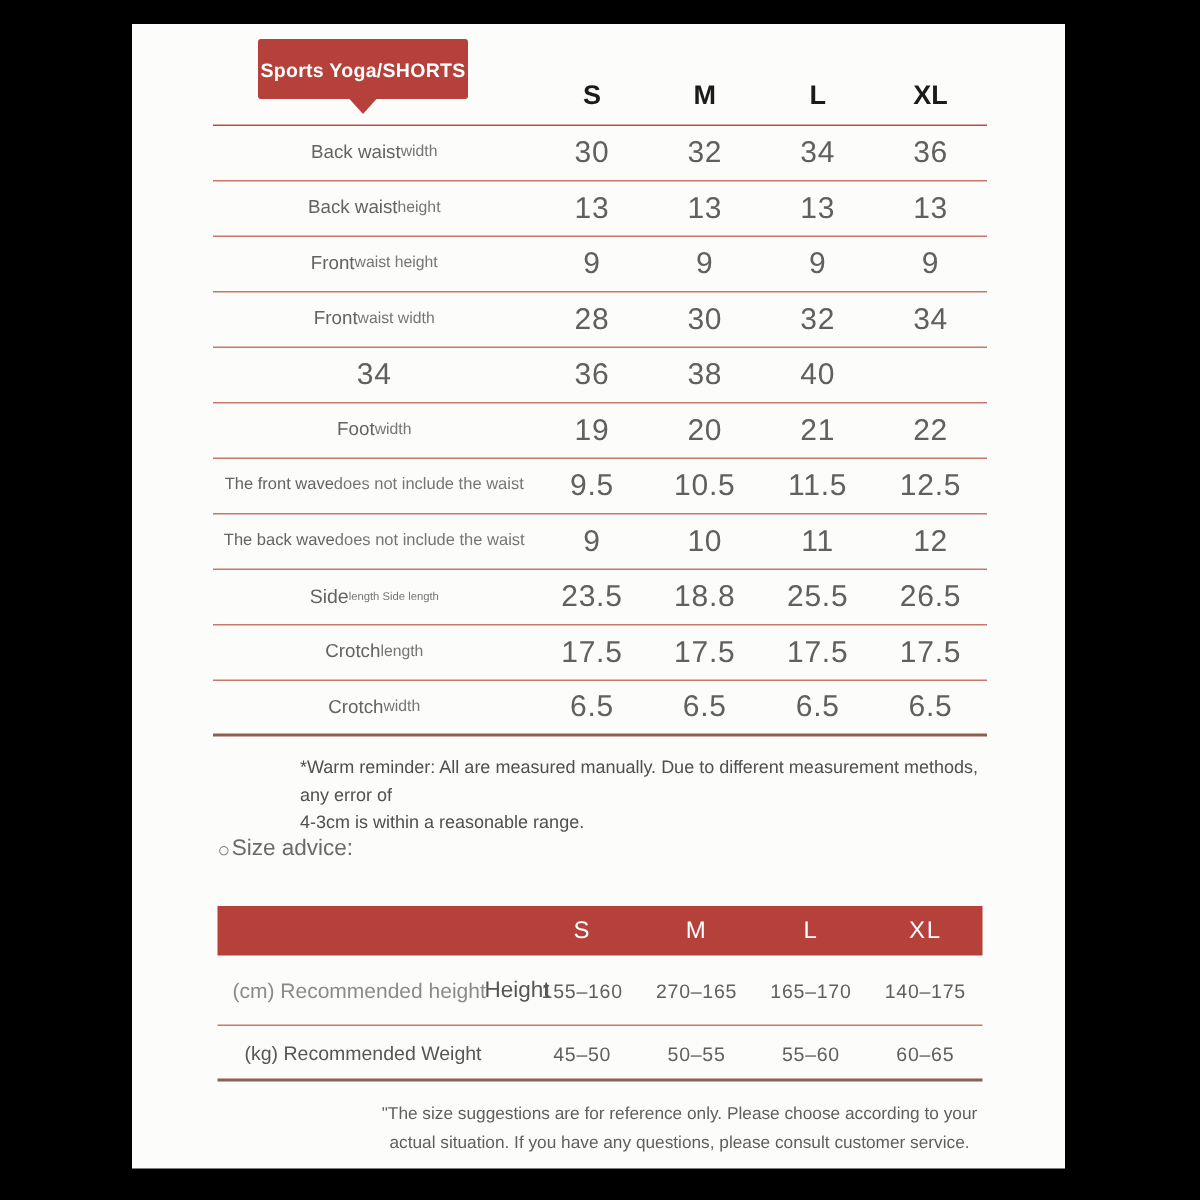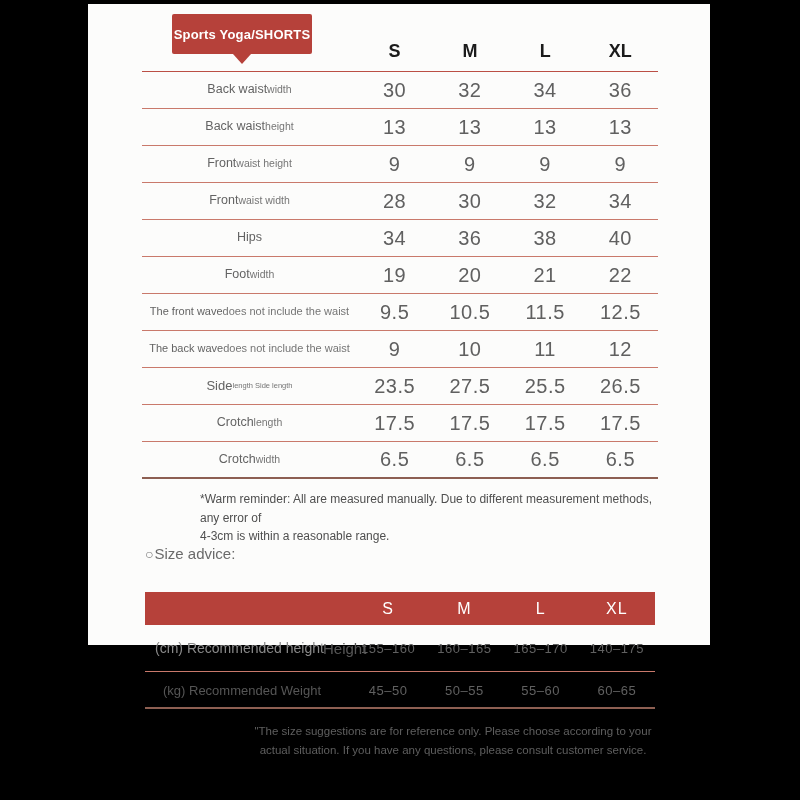--- a/index.html
+++ b/index.html
@@ -21,21 +21,21 @@
     background:var(--frame_bg);
     font-family:"Liberation Sans", sans-serif;
     position:relative;
     overflow:hidden;
   }
   .stage{position:absolute;inset:0;background:var(--frame_bg);}
   .pillar{position:absolute;top:0;height:800px;background:var(--frame_bg);}
   .pillar.left{left:0;width:88px;}
   .pillar.right{left:710px;width:90px;}
   .content{
-    position:absolute;left:88px;top:4px;width:622px;height:641px;
+    position:absolute;left:88px;top:16px;width:622px;height:763px;
     background:var(--content_bg);
   }
 
   
   .tab{
     position:absolute;left:84px;top:10px;width:140px;height:40px;
     background:var(--accent);border-radius:2px;
     display:flex;align-items:center;justify-content:center;
   }
   .tab .tab-label{
@@ -183,24 +183,20 @@
             <span class="l1">Front</span>
             <span class="l2">waist width</span>
           </div>
           <div class="tval">28</div>
           <div class="tval">30</div>
           <div class="tval">32</div>
           <div class="tval">34</div>
         </div>
 
         <div class="grid-row trow">
-          <div class="tlabel">
-            <span class="l1">Hips</span>
-            <span class="l2"></span>
-          </div>
           <div class="tval">34</div>
           <div class="tval">36</div>
           <div class="tval">38</div>
           <div class="tval">40</div>
         </div>
 
         <div class="grid-row trow">
           <div class="tlabel">
             <span class="l1">Foot</span>
             <span class="l2">width</span>
@@ -232,21 +228,21 @@
           <div class="tval">11</div>
           <div class="tval">12</div>
         </div>
 
         <div class="grid-row trow tiny2">
           <div class="tlabel">
             <span class="l1">Side</span>
             <span class="l2">length Side length</span>
           </div>
           <div class="tval">23.5</div>
-          <div class="tval">27.5</div>
+          <div class="tval">18.8</div>
           <div class="tval">25.5</div>
           <div class="tval">26.5</div>
         </div>
 
         <div class="grid-row trow">
           <div class="tlabel">
             <span class="l1">Crotch</span>
             <span class="l2">length</span>
           </div>
           <div class="tval">17.5</div>
@@ -284,21 +280,21 @@
       <div class="acell">L</div>
       <div class="acell">XL</div>
     </div>
 
     <div class="advice-row height-row">
       <div class="alabel">
         <span class="unit">(cm) Recommended height</span>
         <span class="big">Height</span>
       </div>
       <div class="aval">155–160</div>
-      <div class="aval">160–165</div>
+      <div class="aval">270–165</div>
       <div class="aval">165–170</div>
       <div class="aval">140–175</div>
     </div>
 
     <div class="advice-row weight-row">
       <div class="alabel">
         <span class="mid">(kg) Recommended Weight</span>
       </div>
       <div class="aval">45–50</div>
       <div class="aval">50–55</div>

